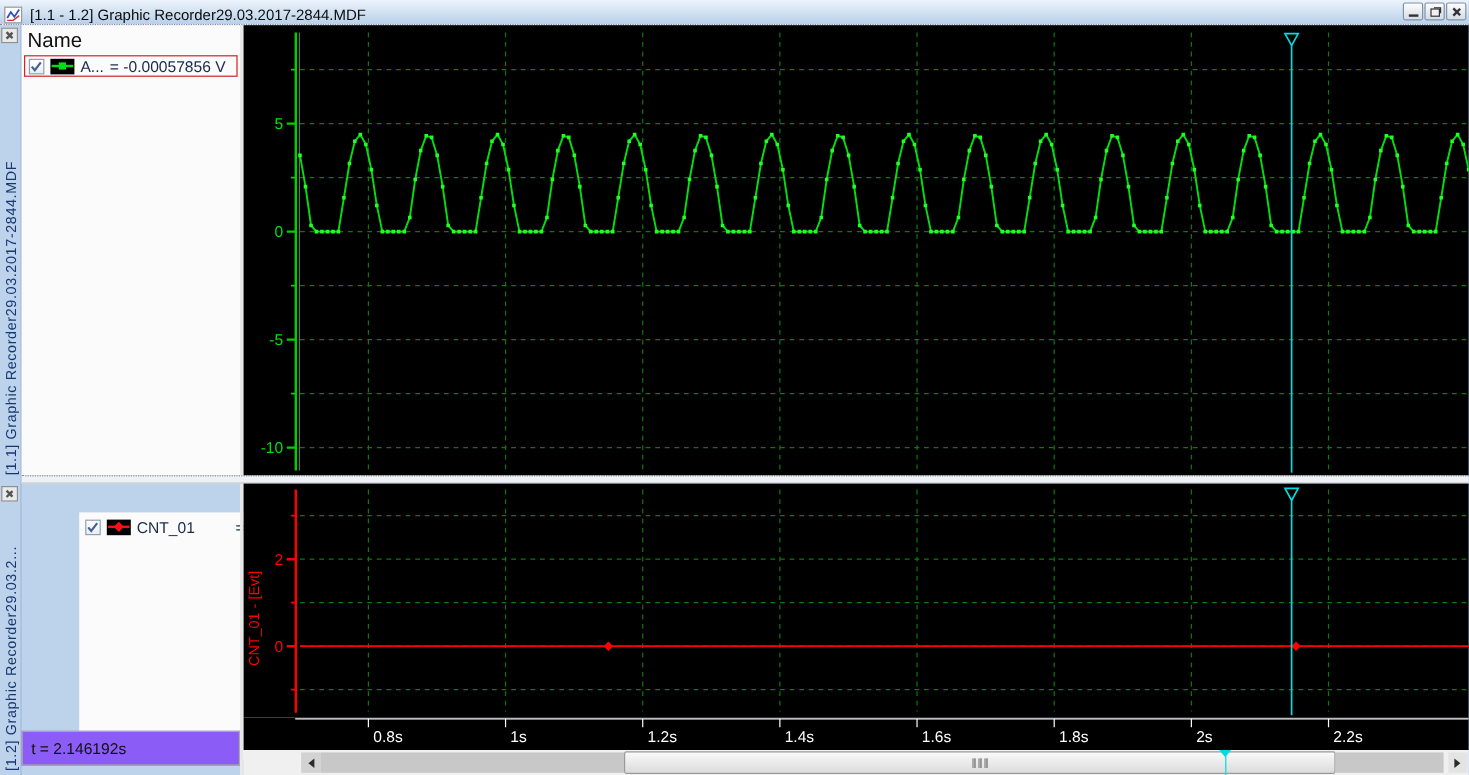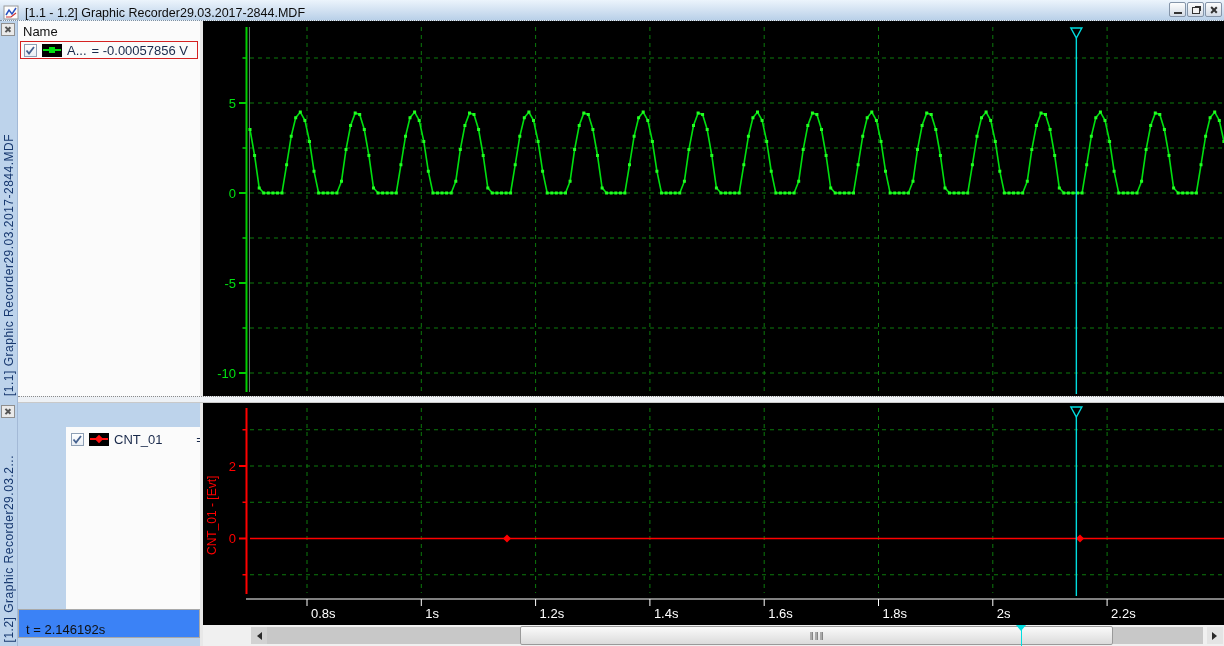--- a/index.html
+++ b/index.html
@@ -30,36 +30,36 @@
     box-sizing:border-box;display:flex;align-items:center;justify-content:center;}
   .strip-bottom .strip-close{top:5px;}
   .x-small{position:relative;width:7px;height:7px;display:block;}
   .x-small::before,.x-small::after{content:"";position:absolute;left:2.8px;top:0;width:1.5px;height:7px;background:#555;}
   .x-small::before{transform:rotate(45deg);} .x-small::after{transform:rotate(-45deg);}
 
   
   .list{position:absolute;left:18px;width:182px;background:#fbfbfb;}
   .list-top{top:21px;height:375px;}
   .list-bottom{top:427px;height:206px;margin-left:48px;}
-  .list-header{font-size:13px;color:#101010;padding:3px 0 2px 5px;}
+  .list-header{font-size:17px;color:#101010;padding:3px 0 2px 5px;}
   .sigrow{display:flex;align-items:center;height:18px;margin:0 2px;padding:0 3px;gap:5px;font-size:13px;color:#19294a;box-sizing:border-box;}
   .sigrow.selected{border:1px solid #d42222;}
   .list-bottom .sigrow{margin-top:3px;}
   .cb{width:13px;height:13px;background:linear-gradient(#fff,#e9eef4);border:1px solid #8fa0b5;box-sizing:border-box;
     display:flex;align-items:center;justify-content:center;flex:0 0 auto;}
   .swatch{width:20px;height:13px;background:#000;position:relative;flex:0 0 auto;}
   .swline{position:absolute;left:1px;right:1px;top:5.5px;height:2px;}
   .swline.green{background:#00e010;} .swline.red{background:#ff1010;}
   .swdot{position:absolute;left:7px;top:3.5px;width:6px;height:6px;}
   .swdot.green{background:#00e010;} .swdot.red{background:#ff1010;transform:rotate(45deg);}
   .sigval.pushed{margin-left:auto;margin-right:6px;}
 
   
-  .tbox{position:absolute;left:18px;top:609px;width:182px;height:29px;background:#3b82f6;border:1px solid #a9a9a9;
-    box-sizing:border-box;font-size:13px;color:#101010;display:flex;align-items:flex-end;padding-left:7px;}
+  .tbox{position:absolute;left:18px;top:609px;width:182px;height:29px;background:#8b5cf6;border:1px solid #a9a9a9;
+    box-sizing:border-box;font-size:13px;color:#101010;display:flex;align-items:center;padding-left:7px;}
 
   
   .vsplit{position:absolute;left:200px;top:21px;width:3px;height:625px;background:#e8e8e8;}
   .hsep{position:absolute;left:18px;top:396px;width:1206px;height:7px;background:#eef1f5;
     border-top:1px dotted #8a8a8a;border-bottom:1px solid #c9c9c9;box-sizing:border-box;}
 
   
   .plot{position:absolute;left:203px;background:#000;}
   .plot-top{top:21px;width:1021px;height:375px;}
   .plot-bottom{top:403px;width:1021px;height:195px;}

